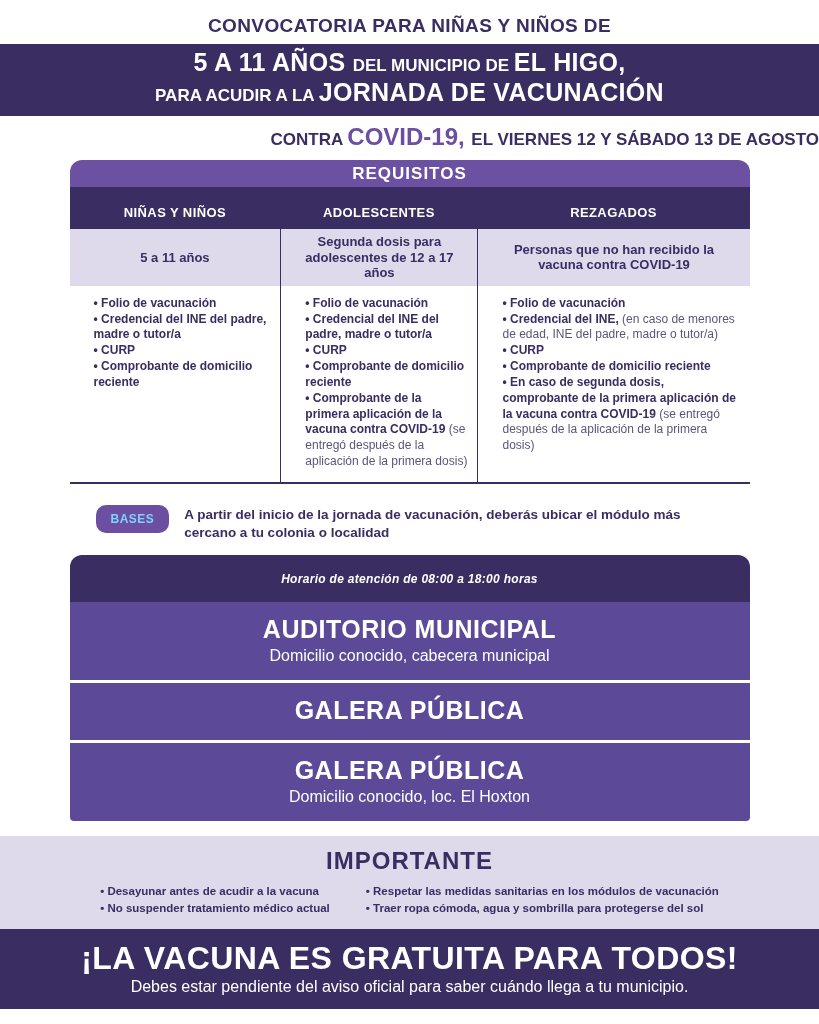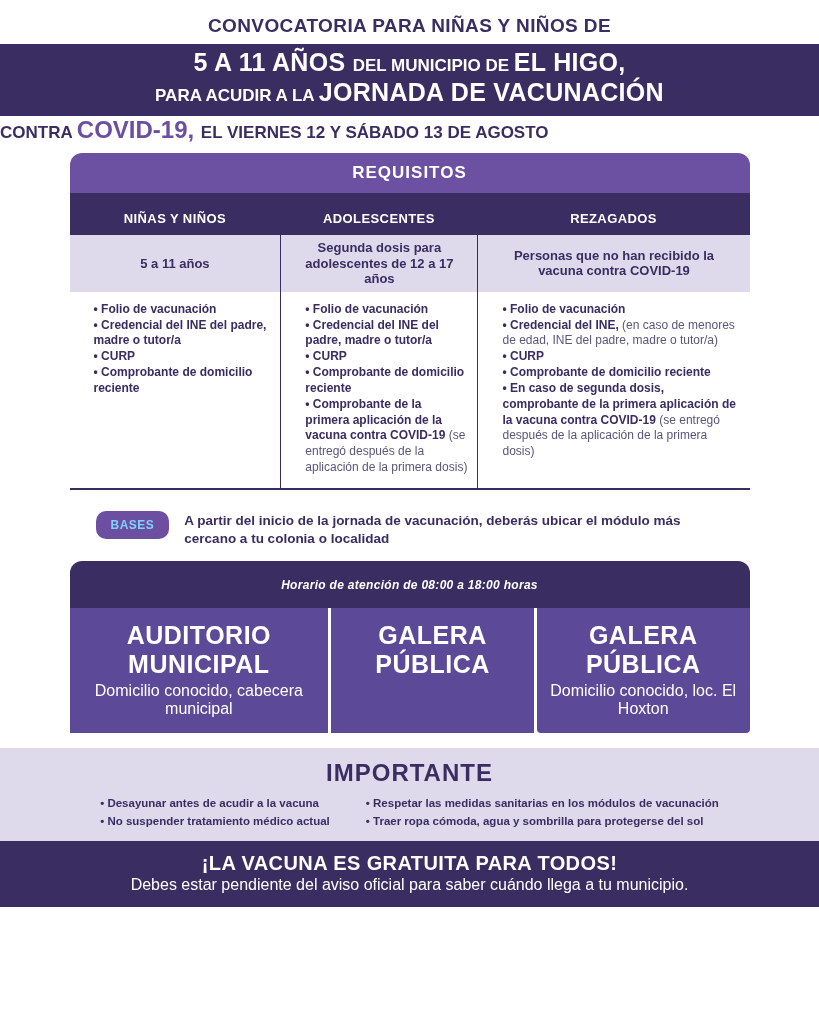--- a/index.html
+++ b/index.html
@@ -6,27 +6,27 @@
   html,body { background:#ffffff; }
   body { font-family:"Liberation Sans", sans-serif; }
   .poster { width:819px; height:1024px; margin:0 auto; background:#ffffff; overflow:hidden; position:relative; }
 
   
   .poster-title { margin-top:15px; text-align:center; color:#3a2d62; font-weight:bold; font-size:19px; letter-spacing:.4px; }
   .top-banner { margin-top:7px; background:#3a2d62; color:#fff; text-align:center; padding:5px 0 7px; }
   .tb-line { line-height:26px; white-space:nowrap; }
   .seg-xl { font-size:25px; font-weight:bold; letter-spacing:.3px; }
   .seg-md { font-size:17px; font-weight:bold; }
-  .date-line { text-align:left; margin-top:0; white-space:nowrap; }
+  .date-line { text-align:right; margin-top:7px; white-space:nowrap; }
   .seg-sm { font-size:17px; font-weight:bold; color:#3a2d62; }
   .seg-accent { font-size:24px; font-weight:bold; color:#6c4fa1; }
 
   
   .req-table { width:680px; margin:9px auto 0; border-bottom:2px solid #3a2d62; }
-  .req-band { height:40px; background:#6c51a3; border-radius:12px 12px 0 0; color:#fff; font-weight:bold; font-size:17px; letter-spacing:1px; display:flex; align-items:center; justify-content:center; }
+  .req-band { height:27px; background:#6c51a3; border-radius:12px 12px 0 0; color:#fff; font-weight:bold; font-size:17px; letter-spacing:1px; display:flex; align-items:center; justify-content:center; }
   .req-grid { display:grid; grid-template-columns:31% 29% 40%; }
   .req-head { background:#3a2d62; }
   .req-head-cell { height:34px; color:#fff; font-weight:bold; font-size:13px; letter-spacing:.4px; display:flex; align-items:center; justify-content:center;margin-top:8px; }
   .req-sub { background:#dedaeb; }
   .req-sub-cell { min-height:46px; display:flex; align-items:center; justify-content:center; text-align:center; color:#3a2d62; font-weight:bold; font-size:13px; line-height:1.2; padding:5px 12px; }
   .req-sub-cell + .req-sub-cell { border-left:1px solid #3a2d62; }
   .req-body-cell { min-height:156px; padding:10px 10px 12px 24px; }
   .req-body-cell + .req-body-cell { border-left:1px solid #3a2d62; }
   .req-body-cell ul { list-style:none; }
   .req-body-cell li { font-size:12px; line-height:1.32; color:#3a2d62; font-weight:bold; }
@@ -34,37 +34,37 @@
   .seg-r { font-weight:normal; color:#5b5578; }
   .req-body-cell li::before { content:"• "; font-weight:bold; color:#3a2d62; }
 
   
   .bases-row { width:680px; margin:21px auto 0; display:flex; gap:15px; align-items:flex-start; padding-left:26px; }
   .bases-badge { background:#6c4fa1; color:#7dd3fc; font-weight:bold; font-size:12px; letter-spacing:.5px; padding:7px 15px; border-radius:10px; flex:0 0 auto; }
   .bases-text { font-size:13.5px; font-weight:bold; color:#3a2d62; line-height:1.35; max-width:545px; padding-top:1px; }
 
   
   .horario-banner { width:680px; margin:13px auto 0; height:47px; background:#3a2d62; border-radius:12px 12px 0 0; color:#fff; display:flex; align-items:center; justify-content:center; font-style:italic; font-weight:bold; font-size:12px; letter-spacing:.3px; }
-  .locations { width:680px; margin:0 auto; display:flex; flex-direction:row; gap:3px; }
+  .locations { width:680px; margin:0 auto; display:flex; flex-direction:column; gap:3px; }
   .loc { background:#5c4a99; color:#fff; text-align:center; padding:13px 0 15px; }
   .loc:last-child { border-radius:0 0 4px 4px; }
   .loc-name { font-size:25px; font-weight:bold; letter-spacing:.5px; line-height:1.15; }
   .loc-addr { font-size:16px; margin-top:3px; }
 
   
   .importante { margin-top:15px; background:#dedaeb; padding:11px 0 11px; }
   .imp-title { text-align:center; color:#3a2d62; font-size:24px; font-weight:bold; letter-spacing:1px; }
   .imp-cols { display:flex; justify-content:center; gap:36px; margin-top:8px; }
   .imp-col { list-style:none; }
   .imp-col li { font-size:11.5px; font-weight:bold; color:#3a2d62; line-height:1.55; }
   .imp-col li::before { content:"• "; }
 
   
   .gratuita { background:#3a2d62; color:#fff; text-align:center; padding:11px 0 13px; }
-  .g-title { font-size:20px; font-weight:bold; letter-spacing:.4px; }
+  .g-title { font-size:32px; font-weight:bold; letter-spacing:.4px; }
   .g-sub { font-size:16px; font-weight:normal; margin-top:1px; }
 </style>
 </head>
 <body>
 
 <div class="poster">
 
   <div class="poster-title">CONVOCATORIA PARA NIÑAS Y NIÑOS DE</div>
 
   <div class="top-banner">

